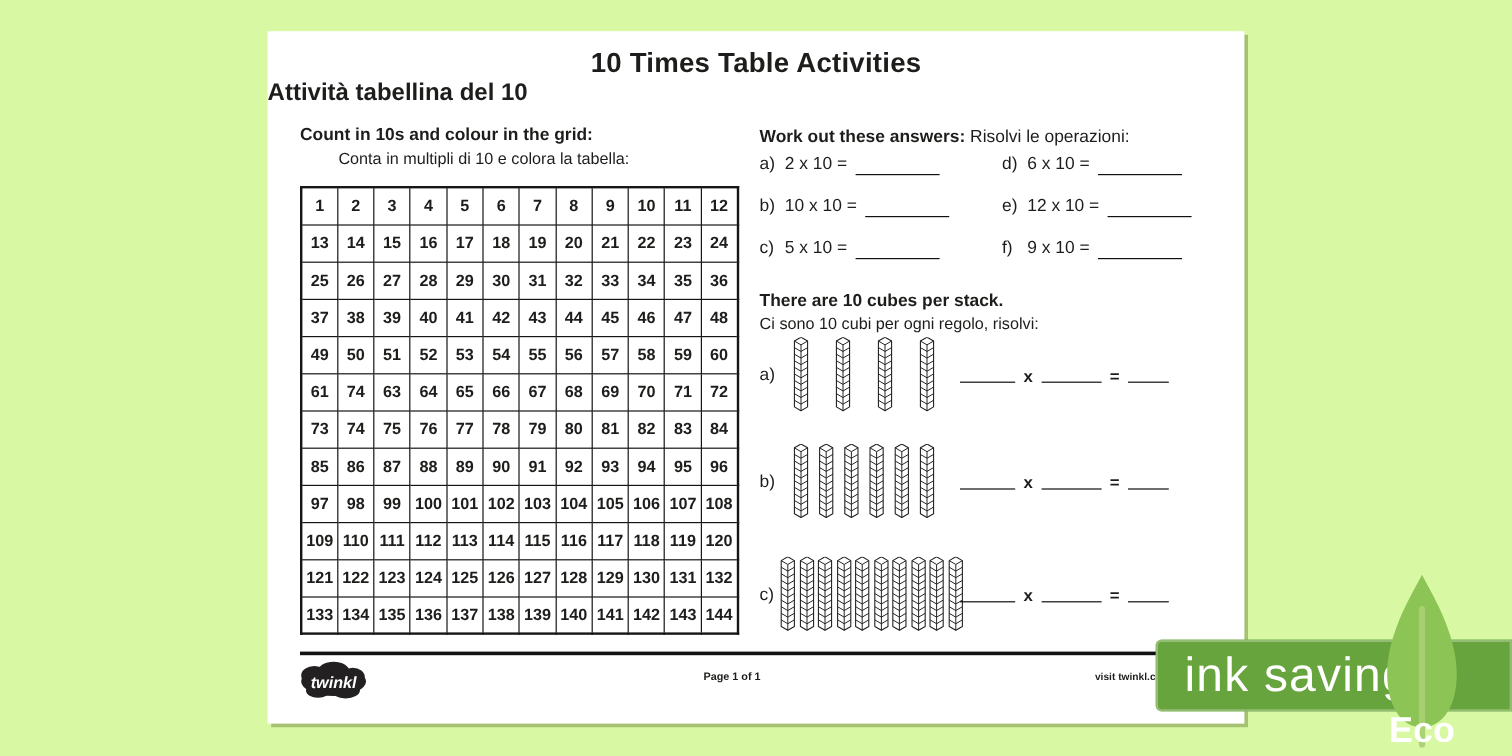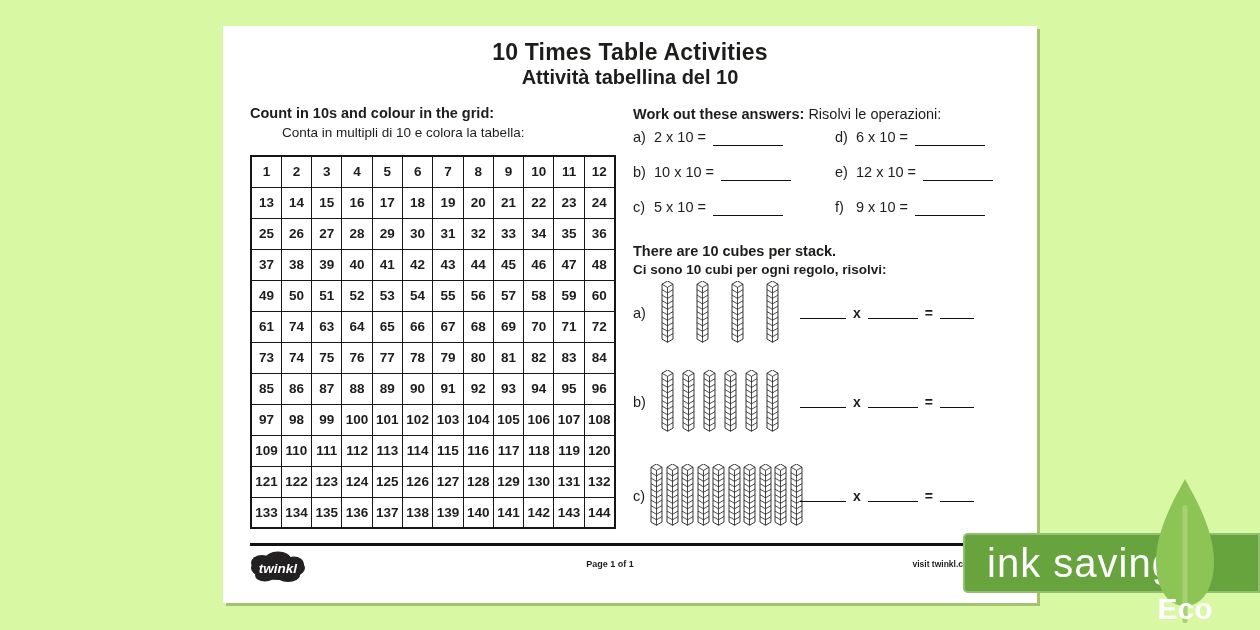--- a/index.html
+++ b/index.html
@@ -11,21 +11,21 @@
     position:relative;
   }
   .sheet {
     position:absolute; left:223px; top:26px; width:814px; height:577px;
     background:#ffffff;
     box-shadow:3px 3px 0 rgba(120,150,70,0.55);
     z-index:1;
   }
   .title { position:absolute; top:13px; left:0; right:0; text-align:center;
     font-size:23px; font-weight:bold; letter-spacing:0.2px; }
-  .subtitle { position:absolute; top:40px; left:0; right:0; text-align:center;
+  .subtitle { position:absolute; top:40px; left:0; right:0; 
     font-size:20px; font-weight:bold; }
 
   
   .grid-head-en { position:absolute; left:27px; top:79px; font-size:14.5px; font-weight:bold; }
   .grid-head-it { position:absolute; left:27px; top:99px; font-size:13.5px;margin-left:32px; }
   table.number-grid { position:absolute; left:27px; top:129px; border-collapse:collapse;
     table-layout:fixed; }
   table.number-grid td {
     width:30.3px; height:31px; border:1.6px solid #161616;
     text-align:center; vertical-align:middle;
@@ -38,21 +38,21 @@
   .answers-head .b { font-weight:bold; }
   .problems { position:absolute; left:410px; top:103px; width:377px;
     display:grid; grid-template-columns:202px 175px; grid-auto-rows:35px; }
   .problem { display:flex; align-items:flex-start; font-size:14.5px; }
   .problem .plabel { width:21px; }
   .problem .blank { display:inline-block; width:70px; border-bottom:1.6px solid #111;
     height:17px; margin-left:7px; }
 
   
   .cubes-head-en { position:absolute; left:410px; top:217px; font-size:14.5px; font-weight:bold; }
-  .cubes-head-it { position:absolute; left:410px; top:236px; font-size:13.5px;font-weight:bold; }
+  .cubes-head-it { position:absolute; left:410px; top:236px; font-size:13.5px; }
   .cube-row { position:absolute; left:410px; width:390px; height:66px;
     display:flex; align-items:center; }
   .cube-row .clabel { width:14px; font-size:14.5px; }
   .cube-row .stacks { display:flex; align-items:center; }
   .cube-row.r0 { top:254px; } .cube-row.r0 .stacks { margin-left:13px; gap:20px; }
   .cube-row.r1 { top:343px; } .cube-row.r1 .stacks { margin-left:13px; gap:6px; }
   .cube-row.r2 { top:437px; } .cube-row.r2 .stacks { margin-left:2px; gap:0.5px; }
   .stack { width:15px; height:64px; display:block; }
   .cube-eq { position:absolute; left:167px; top:50%; transform:translateY(-50%);
     display:flex; align-items:center; font-size:14px; font-weight:bold; gap:7px; }

